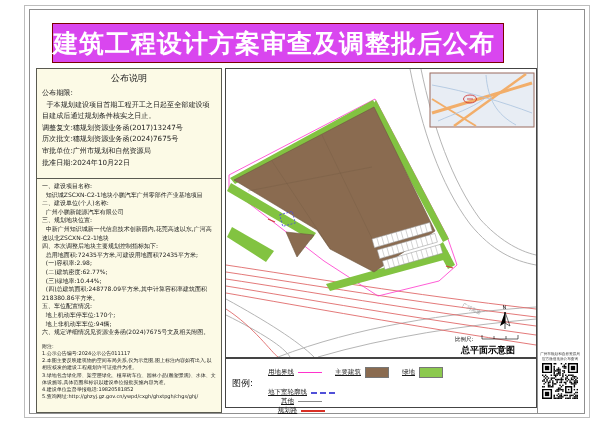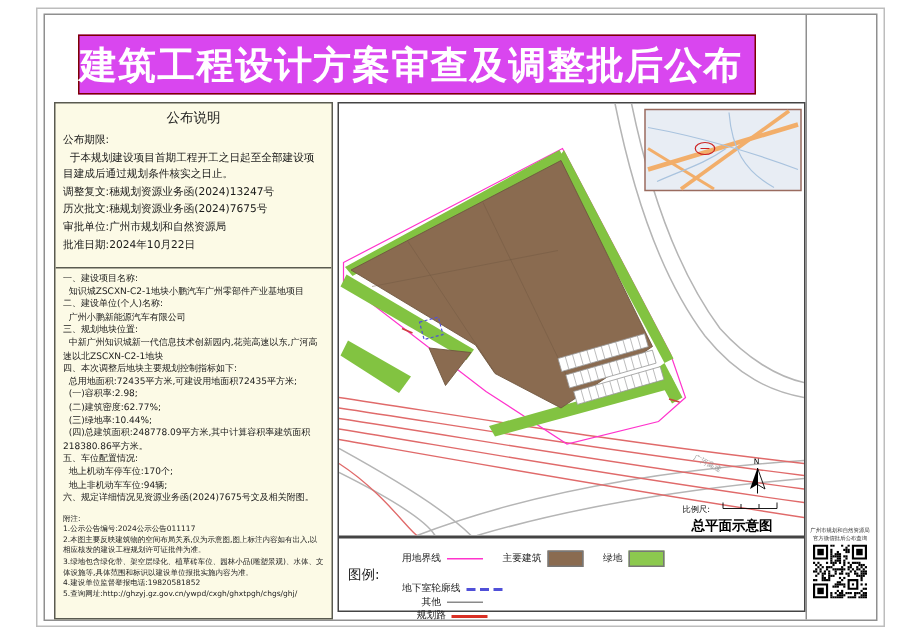--- a/index.html
+++ b/index.html
@@ -21,21 +21,21 @@
   .notice-body{padding:3px 5px;overflow:hidden;}
   .notice-body .line{font-size:6px;line-height:8.6px;white-space:pre-wrap;}
   .notice-notes{padding:0 5px 3px 5px;margin-top:3px;overflow:hidden;}
   .notice-notes .line{font-size:5px;line-height:7.2px;white-space:pre-wrap;color:#222;}
   
   .map{left:225px;top:68px;width:312px;height:290px;border:1px solid #444;background:#fff;overflow:hidden;}
   svg text{font-family:"DejaVu Sans","Liberation Sans",sans-serif;}
   
   .legend{left:225px;top:358px;width:312px;height:50px;border:1px solid #444;background:#fff;}
   .legend-title{position:absolute;left:6px;top:18px;font-size:9px;font-weight:normal;}
-  .legend-row{position:absolute;left:42px;display:flex;align-items:center;}
+  .legend-row{position:absolute;left:42px;display:flex;align-items:center;text-decoration:underline;}
   .legend-row.r1{top:8px;}
   .legend-row.r2{top:29px;flex-direction:column;}
   .legend-item{display:flex;align-items:center;margin-right:13px;}
   .legend-item .lab{font-size:6.5px;margin-right:4px;white-space:nowrap;}
   .sw{display:inline-block;}
   .sw-line{width:24px;height:0;border-top:2px solid #000;}
   .sw-boundary{border-top:1.5px solid #ff33cc;}
   .sw-other{border-top:1.5px solid #8a8a8a;}
   .sw-road{border-top:2px solid #d93025;}
   .sw-dash{width:24px;height:0;border-top:2px dashed #5050d8;}
@@ -55,21 +55,21 @@
 <div class="abs right-divider"></div>
 
 <div class="abs banner">建筑工程设计方案审查及调整批后公布</div>
 
 <div class="abs notice">
   <div class="notice-top">
     <div class="notice-header">公布说明</div>
     <div>
         <div class="line">公布期限:</div>
         <div class="line">  于本规划建设项目首期工程开工之日起至全部建设项目建成后通过规划条件核实之日止。</div>
-        <div class="line">调整复文:穗规划资源业务函(2024)13247号</div>
+        <div class="line">调整复文:穗规划资源业务函(2017)13247号</div>
         <div class="line">历次批文:穗规划资源业务函(2024)7675号</div>
         <div class="line">审批单位:广州市规划和自然资源局</div>
         <div class="line">批准日期:2024年10月22日</div>
       </div>
   </div>
   <div class="notice-body">
       <div class="line">一、建设项目名称:</div>
       <div class="line">  知识城ZSCXN-C2-1地块小鹏汽车广州零部件产业基地项目</div>
       <div class="line">二、建设单位(个人)名称:</div>
       <div class="line">  广州小鹏新能源汽车有限公司</div>

